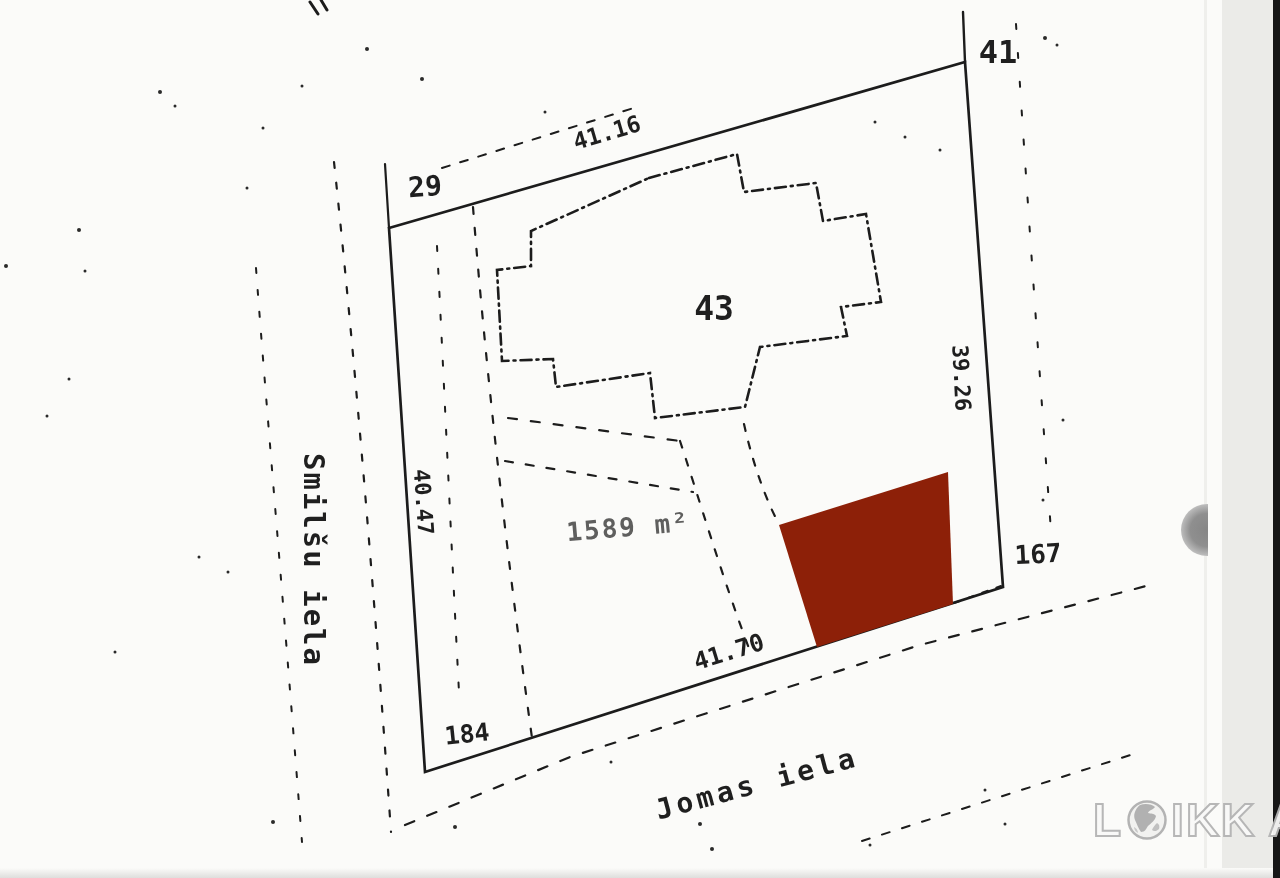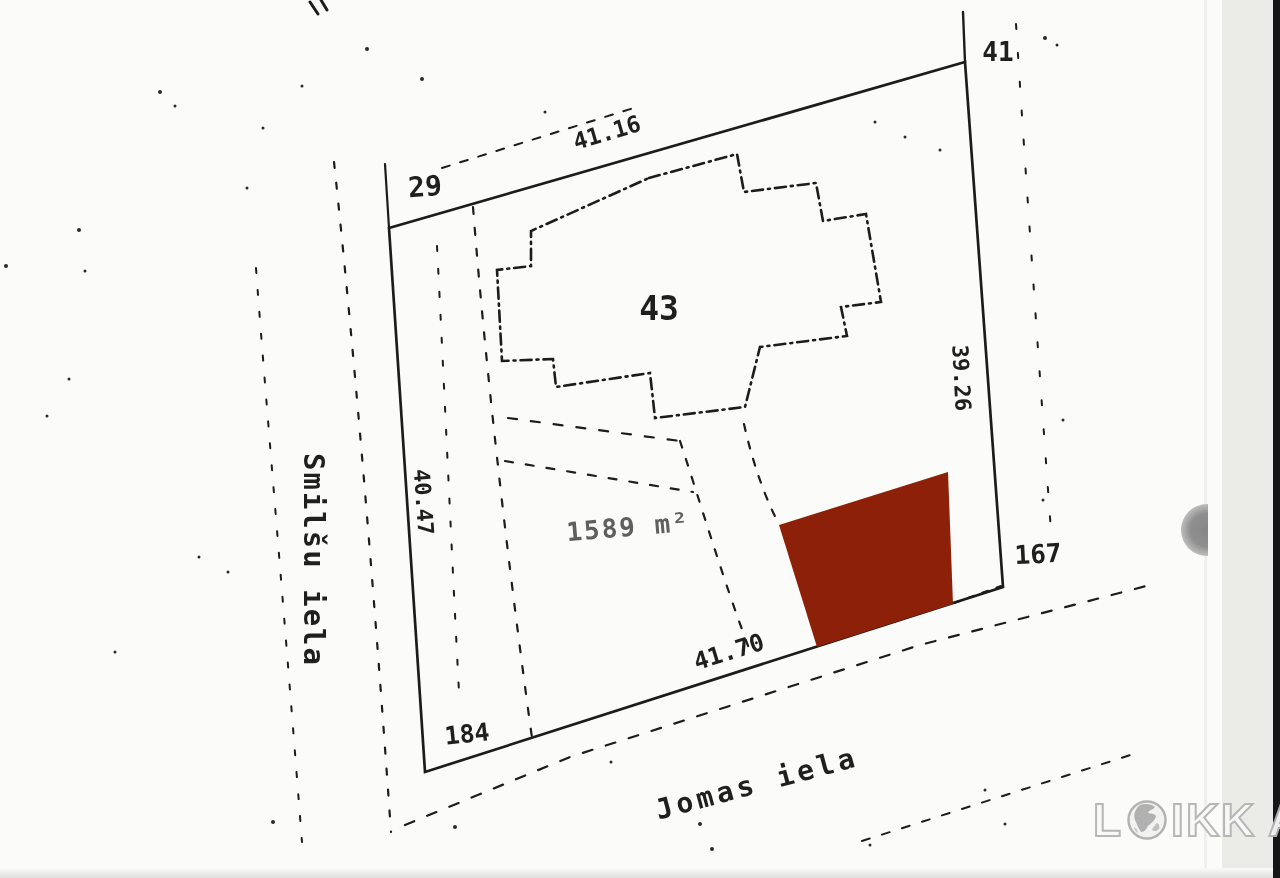--- a/index.html
+++ b/index.html
@@ -110,35 +110,35 @@
         <circle cx="1005" cy="824" r="1.5"></circle>
       <circle cx="617" cy="872" r="1.5"></circle>
         <circle cx="273" cy="822" r="2"></circle>
       <circle cx="1043" cy="500" r="1.5"></circle>
         <circle cx="1063" cy="420" r="1.5"></circle>
     </g>
   </svg>
 
   <div class="map-label" style="left:425px;top:187px;font-size:28px;transform:translate(-50%,-50%) rotate(-4deg);">29</div>
 
-  <div class="map-label" style="left:998px;top:52px;font-size:26px;transform:translate(-50%,-50%);text-align:right;">41</div>
+  <div class="map-label" style="left:998px;top:52px;font-size:32px;transform:translate(-50%,-50%);text-align:right;">41</div>
 
   <div class="map-label" style="left:1038px;top:554px;font-size:26px;transform:translate(-50%,-50%) rotate(-3deg);">167</div>
 
   <div class="map-label" style="left:467px;top:734px;font-size:25px;transform:translate(-50%,-50%) rotate(-6deg);">184</div>
 
   <div class="map-label" style="left:607px;top:133px;font-size:23px;transform:translate(-50%,-50%) rotate(-16.5deg);">41.16</div>
 
   <div class="map-label" style="left:961px;top:378px;font-size:22px;transform:translate(-50%,-50%) rotate(87deg);">39.26</div>
 
   <div class="map-label" style="left:423px;top:502px;font-size:22px;transform:translate(-50%,-50%) rotate(86deg);">40.47</div>
 
   <div class="map-label" style="left:729px;top:652px;font-size:24px;transform:translate(-50%,-50%) rotate(-17deg);">41.70</div>
 
-  <div class="map-label" style="left:659px;top:308px;font-size:33px;transform:translate(-50%,-50%);">43</div>
+  <div class="map-label" style="left:714px;top:308px;font-size:33px;transform:translate(-50%,-50%);">43</div>
 
   <div class="map-label faded" style="left:628px;top:527px;font-size:26px;letter-spacing:2px;transform:translate(-50%,-50%) rotate(-5deg);">1589 m²</div>
 
   <div class="map-label" style="left:313px;top:560px;font-size:29px;letter-spacing:2px;transform:translate(-50%,-50%) rotate(90deg);">Smilšu iela</div>
 
   <div class="map-label" style="left:757px;top:784px;font-size:28px;letter-spacing:4px;transform:translate(-50%,-50%) rotate(-15deg);">Jomas iela</div>
 
   <div class="band band-faintline"></div>
   <div class="band band-gray"></div>
   <div class="band band-black"></div>

